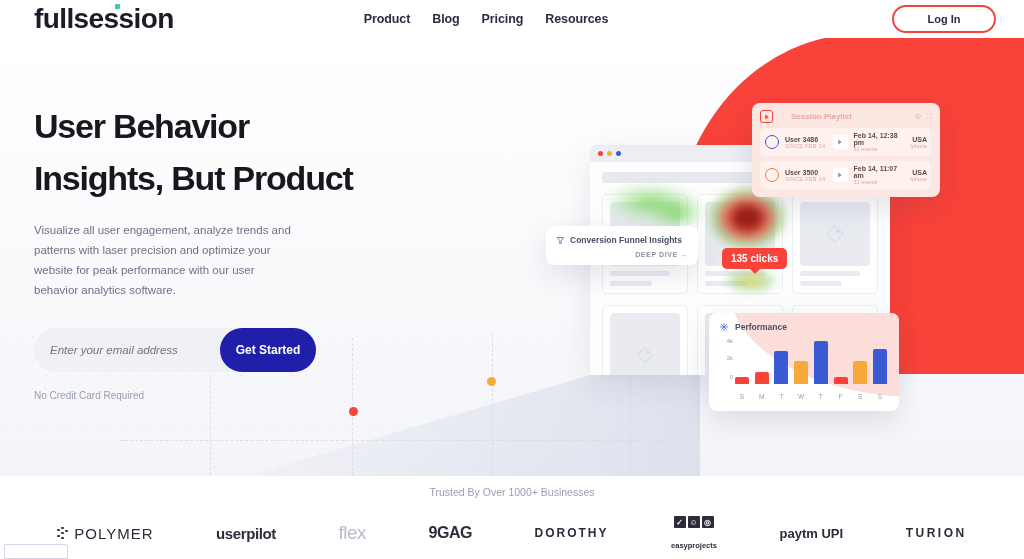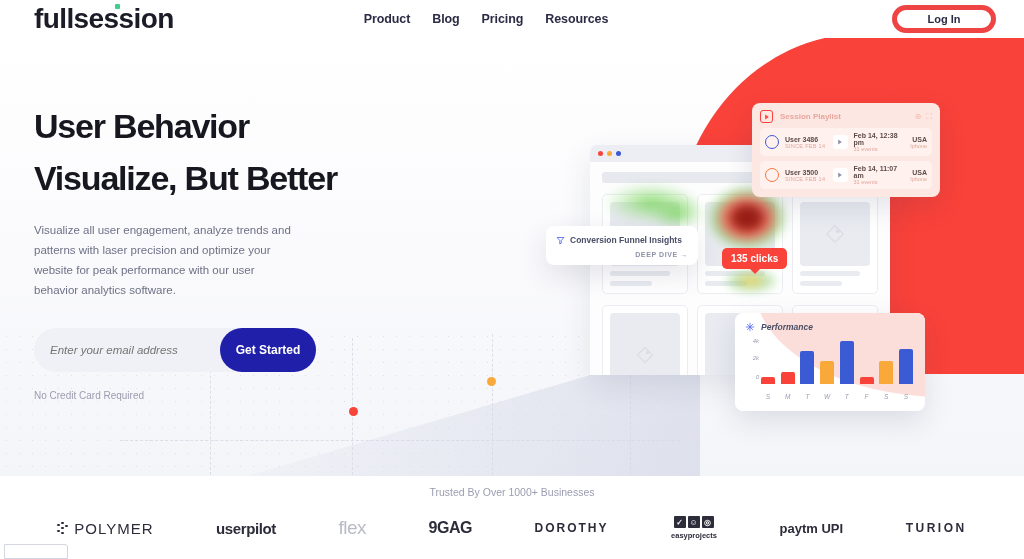--- a/index.html
+++ b/index.html
@@ -56,21 +56,21 @@
     position: absolute; width: 5px; height: 5px; background: #3ecf8e;
     left: 81px; top: 1px; border-radius: 1px;
   }
   .nav { display: flex; gap: 22px; margin-left: 190px; }
   .nav a {
     font-size: 12.5px; font-weight: 700; color: #2b2b45; text-decoration: none;
     letter-spacing: -.1px;
   }
   .hdr-right { position: absolute; right: 28px; display: flex; align-items: center; gap: 12px; }
   .btn-login {
-    width: 104px; height: 28px; border: 5px solid #ef4444; border-radius: 16px;
+    width: 104px; height: 28px; border: 2px solid #ef4444; border-radius: 16px;
     background: #fff; color: #2b2b45; font-size: 11px; font-weight: 700;
     display: flex; align-items: center; justify-content: center;
   }
   .btn-demo {
     width: 100px; height: 28px; border-radius: 16px; background: #1f1faa;
     color: #fff; font-size: 11px; font-weight: 700;
     display: flex; align-items: center; justify-content: center;
   }
 
   
@@ -146,21 +146,21 @@
   .funnel-card { left: 546px; top: 226px; width: 152px; padding: 9px 10px 7px; }
   .funnel-head { display: flex; align-items: flex-end; gap: 5px; font-size: 8.5px; font-weight: 700; color: #4a4e66; }
   .funnel-body { margin-top: 6px; font-size: 8.5px; line-height: 13px; color: #8a8ea4; }
   .funnel-body b { color: #3b3bd4; font-weight: 700; }
   .deep { margin-top: 6px; text-align: right; font-size: 7px; font-weight: 700; color: #8e92a8; letter-spacing: .6px; }
 
   .playlist-card {
     left: 752px; top: 103px; width: 188px; padding: 7px 8px 8px;
     background: #fde7e3;
   }
-  .pl-head { display: flex; align-items: center; gap: 7px; }
+  .pl-head { display: flex; align-items: center; gap: 18px; }
   .pl-logo {
     width: 13px; height: 13px; border-radius: 3px; border: 1.2px solid #f9423a;
     display: flex; align-items: center; justify-content: center;
   }
   .pl-title { font-size: 8px; font-weight: 700; color: #e7a79c; }
   .pl-icons { margin-left: auto; display: flex; gap: 5px; color: #efb9ae; font-size: 8px; }
   .pl-row {
     margin-top: 5px; background: #fef1ee; border-radius: 5px;
     display: flex; align-items: center; padding: 4px 5px; gap: 6px;
   }
@@ -170,21 +170,21 @@
   .pl-user .u1 { font-size: 7px; font-weight: 700; color: #5d4a49; }
   .pl-user .u2 { font-size: 5.5px; color: #e2a79c; letter-spacing: .3px; }
   .play-btn { width: 15px; height: 14px; border-radius: 3px; background: #fff; display:flex; align-items:center; justify-content:center; flex:none; }
   .pl-when { width: 56px; }
   .pl-when .w1 { font-size: 7px; font-weight: 700; color: #5d4a49; }
   .pl-when .w2 { font-size: 5.5px; color: #e2a79c; }
   .pl-geo { margin-left: auto; text-align: right; }
   .pl-geo .g1 { font-size: 7px; font-weight: 700; color: #5d4a49; }
   .pl-geo .g2 { font-size: 5.5px; color: #e2a79c; }
 
-  .perf-card { left: 735px; top: 313px; width: 190px; height: 98px; padding: 9px 10px; overflow: hidden; font-style: italic; }
+  .perf-card { left: 709px; top: 313px; width: 190px; height: 98px; padding: 9px 10px; overflow: hidden; }
   .perf-blob { position: absolute; right: -20px; top: -26px; width: 190px; height: 110px; background: #fbded9; border-radius: 0 0 0 100%; }
   .perf-head { position: relative; display: flex; align-items: center; gap: 6px; font-size: 8.5px; font-weight: 700; color: #4a4e66; }
   .chart { position: relative; margin-top: 6px; display: flex; height: 62px; }
   .y-axis { width: 14px; height: 46px; position: relative; }
   .y-lab { position: absolute; right: 0; font-size: 6px; color: #9a9db0; }
   .bars { flex: 1; display: flex; align-items: flex-end; justify-content: space-between; height: 46px; padding: 0 2px; }
   .barcol { width: 14px; display: flex; flex-direction: column; align-items: center; }
   .bar { width: 14px; border-radius: 2px 2px 0 0; }
   .xlabs { position: absolute; left: 14px; right: 0; bottom: 0; display: flex; justify-content: space-between; padding: 0 2px; }
   .xlab { width: 14px; text-align: center; font-size: 6.5px; color: #9a9db0; }
@@ -192,21 +192,21 @@
   
   .trusted-wrap { position: absolute; left: 0; top: 476px; width: 1024px; height: 83px; background: #fff; z-index: 35; }
   .trusted-title { text-align: center; margin-top: 10px; font-size: 10.5px; color: #9a9db0; }
   .logos { margin-top: 18px; display: flex; align-items: center; justify-content: space-around; padding: 0 26px; }
   .clogo { color: #2c2c3a; font-weight: 800; letter-spacing: 1px; font-size: 14px; display:flex; align-items:center; gap:4px; }
   .clogo.grey { color: #b9bbc6; font-weight: 400; font-size: 19px; letter-spacing: -.5px; }
   .polymer-dots { display: inline-block; width: 13px; height: 13px; position: relative; }
   .polymer-dots i { position: absolute; width: 2.4px; height: 2.4px; background: #2c2c3a; border-radius: 50%; }
   .ep-boxes { display: flex; gap: 2px; }
   .ep-box { width: 12px; height: 12px; background: #2c2c3a; color: #fff; font-size: 8px; display: flex; align-items: center; justify-content: center; border-radius: 1px; }
-  .ep-cap { font-size: 7.5px; letter-spacing: 0; font-weight: 700; margin-top: 2px; }
+  .ep-cap { font-size: 7.5px; letter-spacing: 0; font-weight: 700; margin-top: 12px; }
   .corner-widget {
     position: absolute; left: 4px; bottom: 0; width: 64px; height: 15px;
     border: 1px solid #d4d7e2; border-top-right-radius: 3px; background: #fff; z-index: 50;
   }
 </style>
 </head>
 <body>
 
 <div class="page">
 
@@ -236,21 +236,21 @@
       <a href="#">Pricing</a>
       <a href="#">Resources</a>
     </div>
     <div class="hdr-right">
       <div class="btn-login">Log In</div>
     </div>
   </div>
 
   <div class="hero-left">
     <div class="h1-line">User Behavior</div>
-    <div class="h1-line">Visualize, But Better</div>
+    <div class="h1-line">Insights, But Product</div>
     <div class="sub">Visualize all user engagement, analyze trends and patterns with laser precision and optimize your website for peak performance with our user behavior analytics software.</div>
     <div class="cta-wrap">
       <input class="email-input" type="text" placeholder="Enter your email address" style="">
       <div class="btn-start">Get Started</div>
     </div>
     <div class="nocard">No Credit Card Required</div>
   </div>
 
   <div class="browser">
     <div class="browser-bar">

